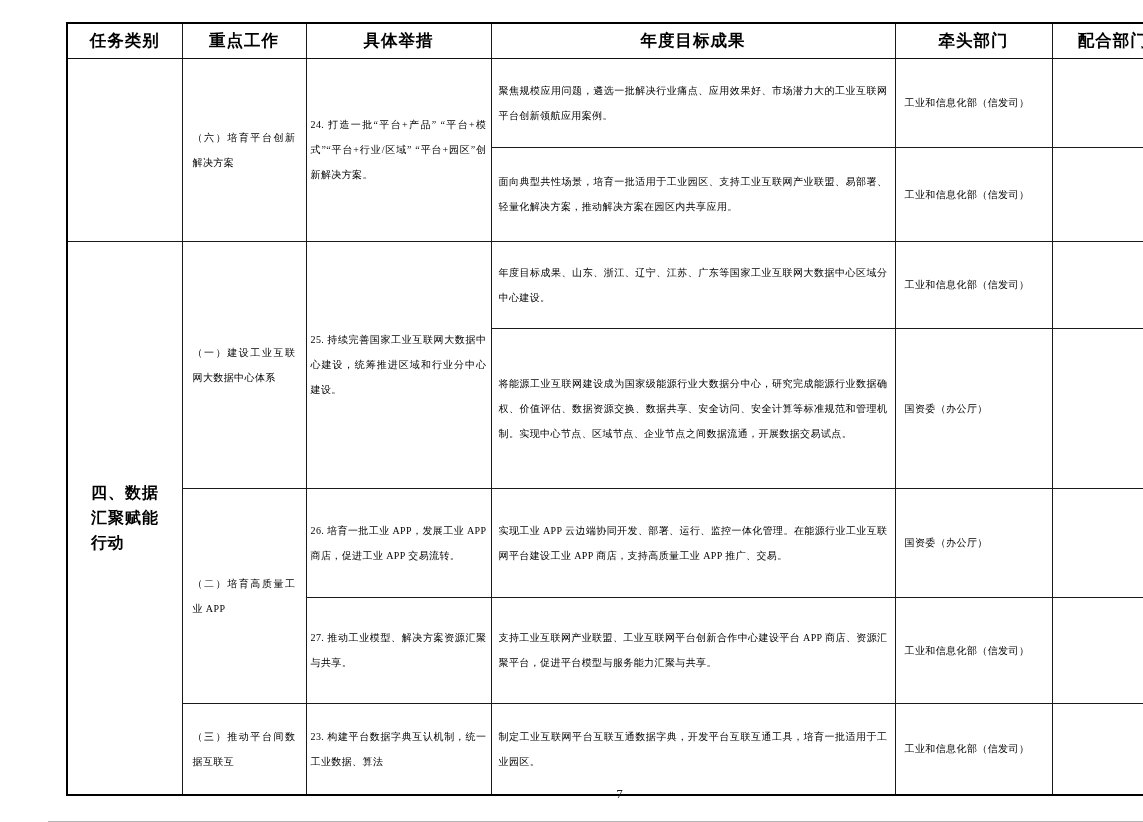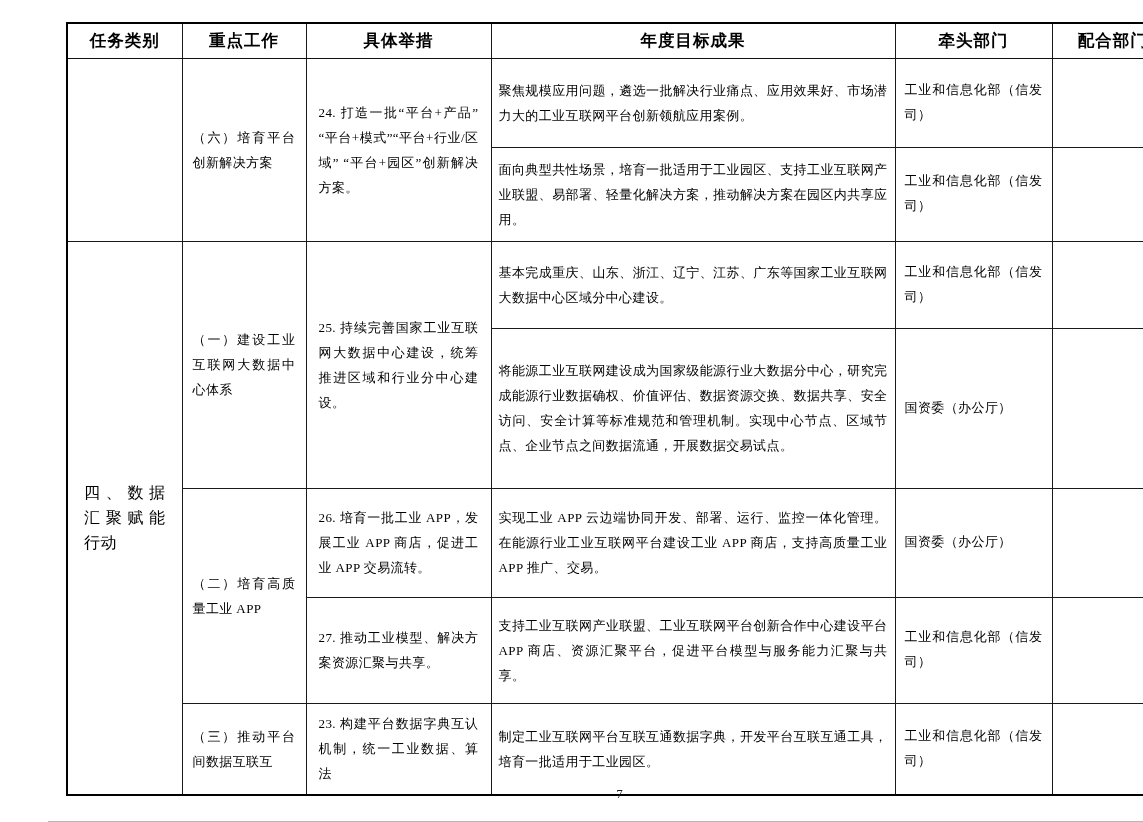--- a/index.html
+++ b/index.html
@@ -32,37 +32,37 @@
   thead th {
     height: 35px;
     font-family: "Liberation Sans", "DejaVu Sans", sans-serif;
     font-weight: bold;
     font-size: 16.5px;
     text-align: center;
     letter-spacing: 1px;
     padding: 0 2px;
   }
   td {
-    font-size: 13px;
+    font-size: 10px;
     line-height: 25px;
     letter-spacing: 0.4px;
     text-align: justify;
     text-justify: inter-character;
     padding: 2px 7px;
   }
   td.cat {
     font-family: "Liberation Sans", "DejaVu Sans", sans-serif;
-    font-weight: normal;
+    font-weight: bold;
     font-size: 16px;
-    padding: 2px 16px;
+    padding: 2px 23px;
   }
   td.work { padding: 20px 10px; }
-  td.measure { padding: 2px 12px; }
+  td.measure { padding: 2px 4px; }
   td.goal { padding: 2px 7px; }
-  td.lead { padding: 7px 9px; font-family: Liberation Mono, monospace; }
+  td.lead { padding: 7px 9px; }
   .page-number {
     position: absolute;
     left: 0; top: 786px;
     width: 1143px;
     text-align: center;
     font-size: 13px;
     color: #1a1a1a;
   }
 </style>
 </head>
@@ -99,21 +99,21 @@
       </tr>
       <tr style="height:94px">
         <td class="goal">面向典型共性场景，培育一批适用于工业园区、支持工业互联网产业联盟、易部署、轻量化解决方案，推动解决方案在园区内共享应用。</td>
         <td class="lead">工业和信息化部（信发司）</td>
         <td class="coop"></td>
       </tr>
       <tr style="height:87px">
         <td class="cat" rowspan="5">四、数据汇聚赋能行动</td>
         <td class="work" rowspan="2">（一）建设工业互联网大数据中心体系</td>
         <td class="measure" rowspan="2">25. 持续完善国家工业互联网大数据中心建设，统筹推进区域和行业分中心建设。</td>
-        <td class="goal">基本完成重庆、山东、浙江、辽宁、江苏、广东等国家工业互联网大数据中心区域分中心建设。</td>
+        <td class="goal">年度目标成果、山东、浙江、辽宁、江苏、广东等国家工业互联网大数据中心区域分中心建设。</td>
         <td class="lead">工业和信息化部（信发司）</td>
         <td class="coop"></td>
       </tr>
       <tr style="height:160px">
         <td class="goal">将能源工业互联网建设成为国家级能源行业大数据分中心，研究完成能源行业数据确权、价值评估、数据资源交换、数据共享、安全访问、安全计算等标准规范和管理机制。实现中心节点、区域节点、企业节点之间数据流通，开展数据交易试点。</td>
         <td class="lead">国资委（办公厅）</td>
         <td class="coop"></td>
       </tr>
       <tr style="height:109px">
         <td class="work" rowspan="2">（二）培育高质量工业 APP</td>

